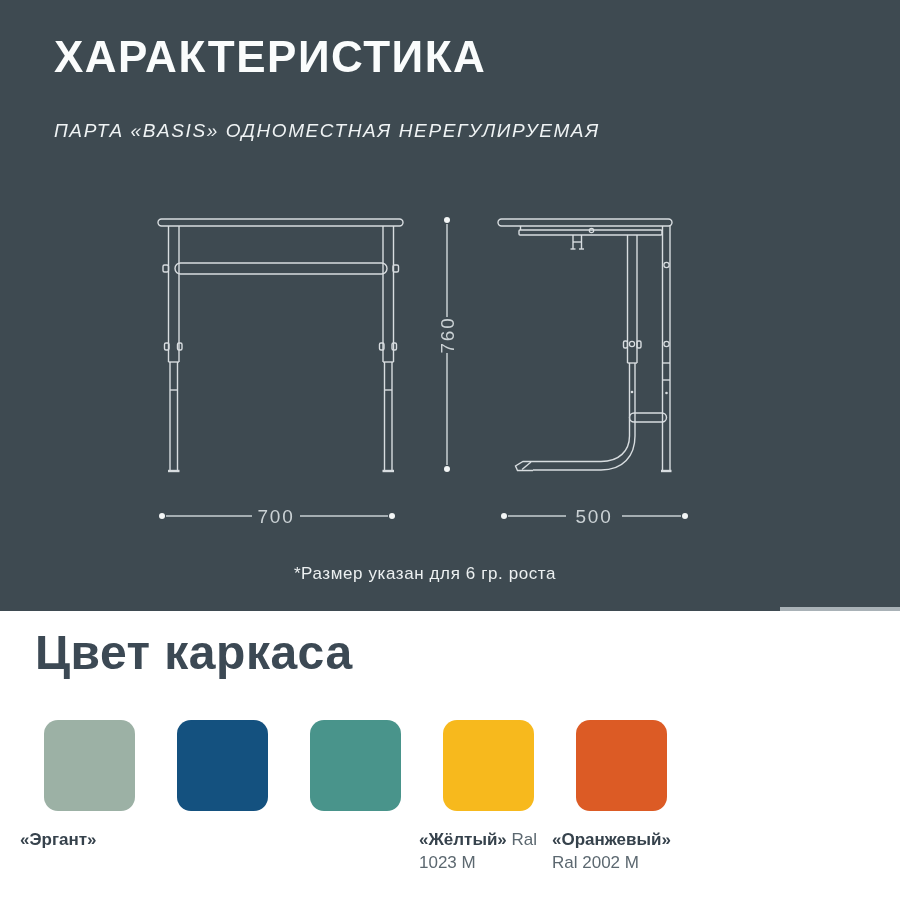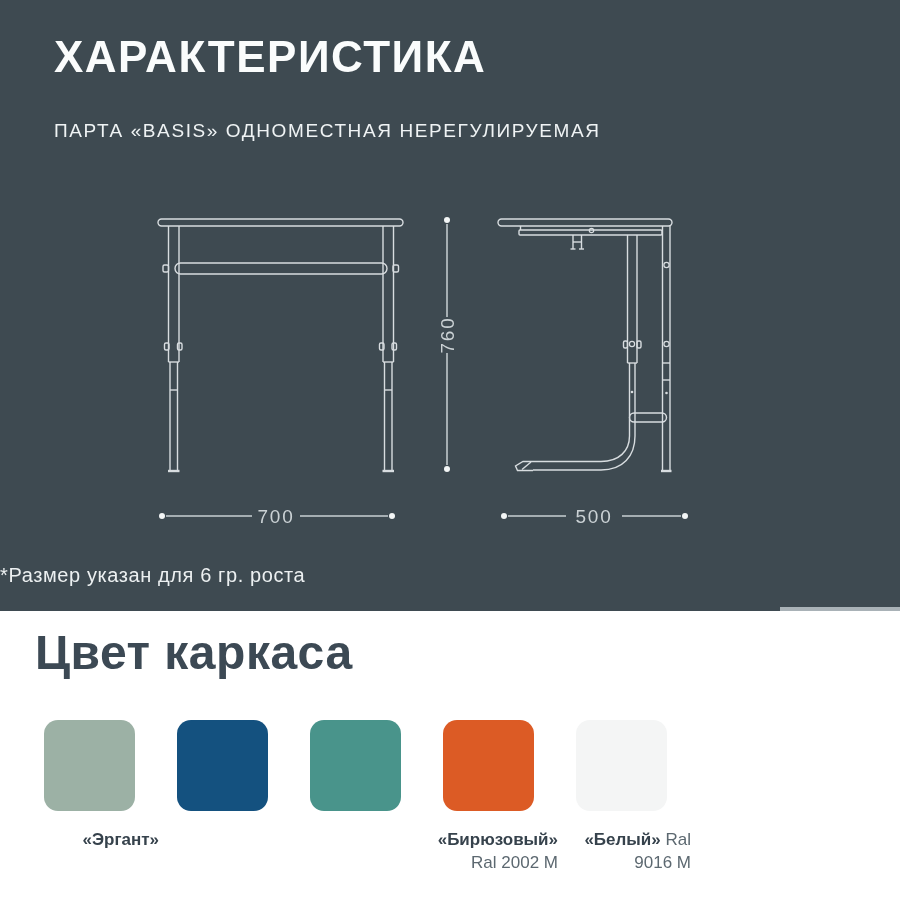--- a/index.html
+++ b/index.html
@@ -4,44 +4,44 @@
 <style>
   html,body{margin:0;padding:0;}
   body{font-family:"Liberation Sans","DejaVu Sans",sans-serif;background:#ffffff;}
   .page{position:relative;width:900px;height:900px;overflow:hidden;background:var(--light-bg,#fff);}
 
   
   .dark-panel{position:absolute;left:0;top:0;width:900px;height:611px;background:var(--dark-bg,#3E4A51);}
   .page-title{position:absolute;left:54px;top:33px;margin:0;font-size:44px;line-height:1.1;
     font-weight:700;letter-spacing:1.5px;color:#FAFCFC;}
   .subtitle{position:absolute;left:54px;top:120px;font-size:19px;font-weight:500;
-    letter-spacing:1.6px;color:#EFF3F4;}
-  .size-note{position:absolute;left:0;top:564px;width:850px;text-align:left;
-    font-size:20px;letter-spacing:0.6px;color:#ECF0F1;}
+    letter-spacing:1.6px;color:#EFF3F4;font-style:italic;}
+  .size-note{position:absolute;left:0;top:564px;width:850px;text-align:center;
+    font-size:17px;letter-spacing:0.6px;color:#ECF0F1;}
   .panel-edge{position:absolute;left:780px;top:607px;width:120px;height:4px;background:#A9B2B7;}
 
   
   .drawing-svg{position:absolute;left:0;top:190px;}
   .draw line,.draw rect,.draw path{stroke:var(--line,#D8DDE0);fill:none;stroke-width:1.4;}
   .draw circle{stroke:var(--line,#D8DDE0);fill:none;stroke-width:1.2;}
   .draw .fillDot{fill:var(--line,#D8DDE0);stroke:none;}
   .draw .thick{stroke-width:2.4;}
   .dim line{stroke:var(--line-dim,#C9D0D3);stroke-width:1.5;fill:none;}
   .dim .dot{fill:#F3F6F6;stroke:none;}
   .dim text{fill:#CBD2D5;font-size:19px;letter-spacing:1.8px;
     font-family:"Liberation Sans","DejaVu Sans",sans-serif;}
 
   
   .light-panel{position:absolute;left:0;top:611px;width:720px;height:289px;background:var(--light-bg,#fff);}
   .section-heading{position:absolute;left:35px;top:18px;margin:0;font-size:48px;line-height:1;
     font-weight:700;letter-spacing:0.5px;color:var(--heading-color,#3C4954);}
   .swatches{position:absolute;left:44px;top:109px;display:flex;gap:42px;}
   .card{position:relative;width:91px;}
   .chip{width:91px;height:91px;border-radius:14px;}
-  .swatch-label{width:139px;margin-left:-24px;margin-top:17px;text-align:right;
+  .swatch-label{width:139px;margin-left:-24px;margin-top:17px;text-align:left;
     font-size:17px;line-height:23px;color:var(--label-code,#5C6870);}
   .swatch-label b{font-weight:700;color:var(--label-name,#36424C);}
 </style>
 </head>
 <body>
 
 <div class="page">
 
   <section class="dark-panel">
     <h1 class="page-title">ХАРАКТЕРИСТИКА</h1>
@@ -149,32 +149,32 @@
       </div>
 
       <div class="card">
         <div class="chip" style="background: rgb(20, 81, 127);"></div>
       </div>
 
       <div class="card">
         <div class="chip" style="background: rgb(73, 148, 139);"></div>
       </div>
 
+      <div class="card">
+        <div class="chip" style="background: rgb(247, 185, 29);"></div>
+        <div class="swatch-label">
+          <b>«Жёлтый»</b>
+          <span>Ral 1023 M</span>
+        </div>
+      </div>
 
       <div class="card">
         <div class="chip" style="background: rgb(220, 91, 37);"></div>
         <div class="swatch-label">
-          <b>«Бирюзовый»</b>
+          <b>«Оранжевый»</b>
           <span>Ral 2002 M</span>
         </div>
       </div>
 
-      <div class="card">
-        <div class="chip" style="background: rgb(244, 245, 245);"></div>
-        <div class="swatch-label">
-          <b>«Белый»</b>
-          <span>Ral 9016 M</span>
-        </div>
-      </div>
 
     </div>
   </section>
 </div>
 
 </body></html>

